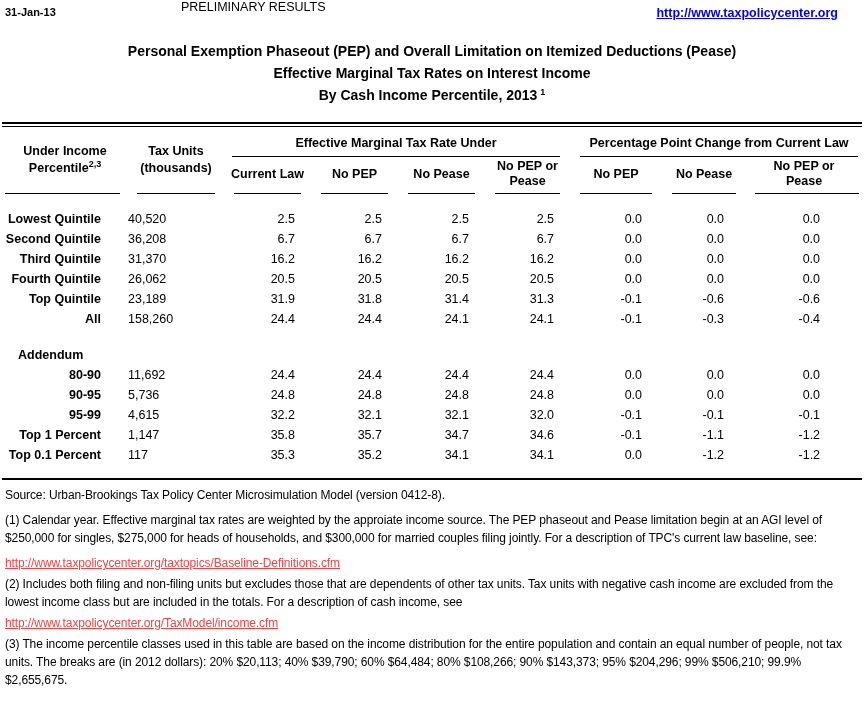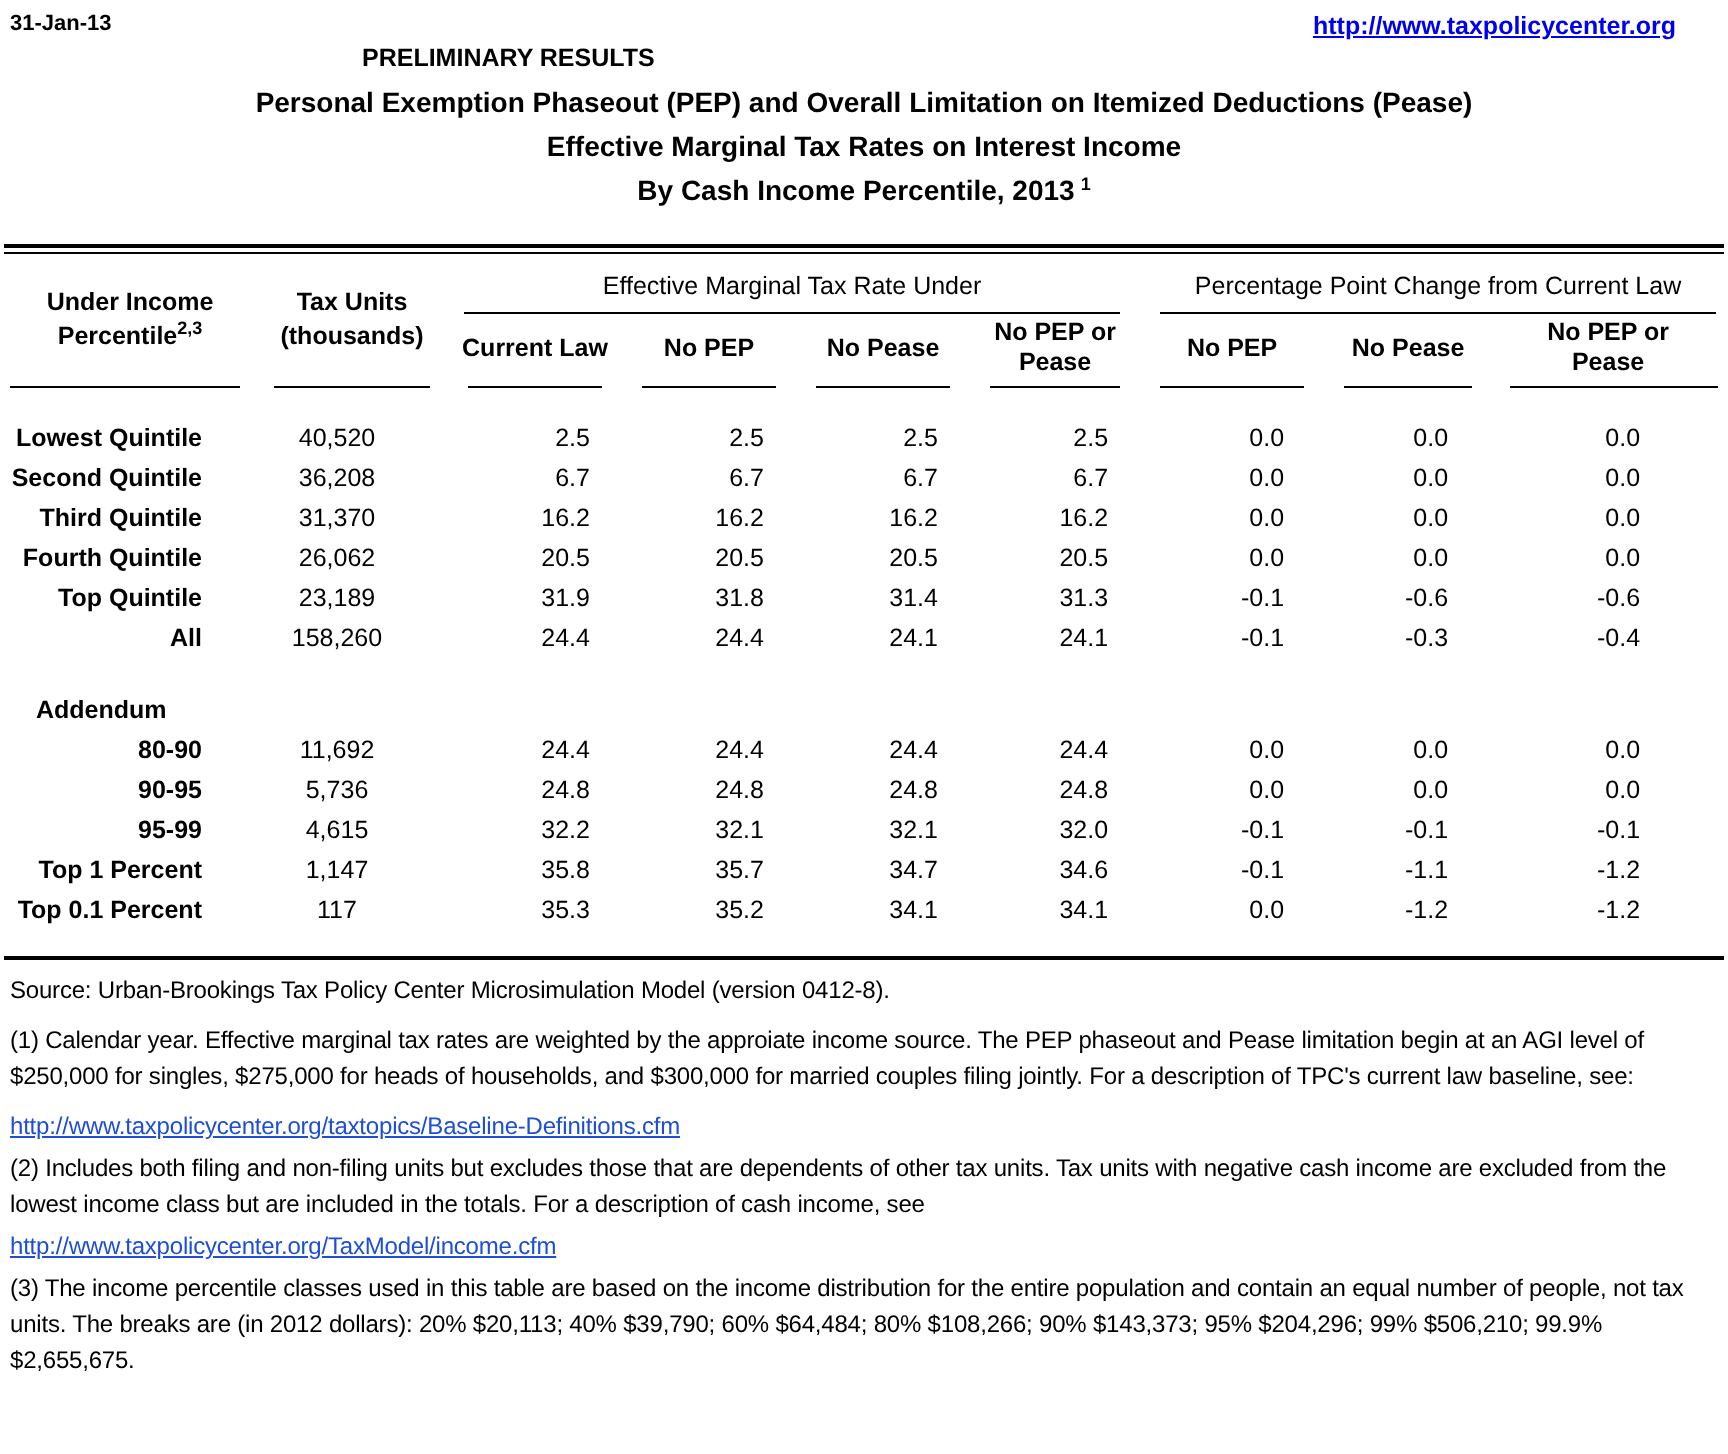--- a/index.html
+++ b/index.html
@@ -5,69 +5,69 @@
   html,body{margin:0;padding:0;}
   body{
     width:864px;height:727px;overflow:hidden;
     background:#fff;color:#000;
     font-family:"Liberation Sans", sans-serif;
     position:relative;
   }
   
   .topbar{position:relative;height:26px;}
   .topbar .date{position:absolute;left:5px;top:6px;font-size:11px;font-weight:bold;}
-  .topbar .prelim{position:absolute;left:136px;top:22px;font-size:12.5px;font-weight:bold;padding-left:45px;}
+  .topbar .prelim{position:absolute;left:136px;top:0;font-size:12.5px;font-weight:normal;padding-left:45px;}
   .topbar .sitelink{position:absolute;right:26px;top:6px;font-size:12.5px;font-weight:bold;
     color:#0000EE;text-decoration:underline;cursor:pointer;}
   
   .title-block{margin-top:14px;text-align:center;font-weight:bold;font-size:14px;line-height:22px;}
   sup{font-size:9px;vertical-align:baseline;position:relative;top:-5px;}
   .title-block sup{margin-left:3px;}
   
   .table-wrap{margin-top:14px;}
   .double-rule{width:860px;margin-left:2px;height:2px;
     border-top:2px solid #000;border-bottom:1.5px solid #000;}
   table{width:860px;margin-left:2px;border-collapse:collapse;table-layout:fixed;
     font-size:12.5px;line-height:20px;}
   th,td{padding:0;font-weight:normal;}
   tr.hdr1{height:30px;}
   tr.hdr2{height:36px;}
   th.rowspan-hd{font-weight:bold;text-align:center;vertical-align:middle;line-height:17px;}
   th.grp{vertical-align:top;}
-  .grp-underline{font-weight:normal;text-align:center;white-space:nowrap;
+  .grp-underline{font-weight:bold;text-align:center;white-space:nowrap;
     border-bottom:1.5px solid #000;padding:6px 0 3px 0;margin:0 10px 0 8px;}
   .grp-underline.g2{margin:0 4px 0 10px;}
   th.sub{font-weight:bold;text-align:center;vertical-align:middle;line-height:15px;padding:2px 6px 4px;}
   th.sub.h9{padding:2px 14px 4px;}
   tr.segs{height:4px;}
   tr.segs td{vertical-align:top;}
   .seg{border-top:1.5px solid #000;height:0;margin:0 10px;}
   td.s1 .seg{margin:0 8px 0 3px;}
   td.s2 .seg{margin:0 9px;}
   td.s9 .seg{margin:0 3px 0 9px;}
   tr.sp12{height:12px;} tr.sp16{height:16px;} tr.sp13{height:13px;}
   tr.data{height:20px;}
   td.lbl{font-weight:bold;text-align:right;padding-right:27px;white-space:nowrap;}
-  td.units{text-align:center;padding-right:15px;}
+  td.units{text-align:left;padding-right:15px;}
   td.num{text-align:right;}
   td.c3,td.c4,td.c5,td.c6{padding-right:16px;}
   td.c7{padding-right:20px;}
   td.c8{padding-right:22px;}
   td.c9{padding-right:42px;}
   td.addendum{font-weight:bold;text-align:left;padding-left:16px;margin-top:24px;}
   .bottom-rule{width:860px;margin-left:2px;border-top:2px solid #000;}
   
   .footnotes{margin:6px 4px 0 5px;font-size:12px;line-height:18px;letter-spacing:-0.1px;}
   .footnotes p{margin:0;}
   .fn-p1{margin-top:7px !important;}
   .fn-link1{margin-top:7px !important;}
   .fn-p2{margin-top:3px !important;}
   .fn-link2{margin-top:3px !important;}
   .fn-p3{margin-top:3px !important;}
-  .footnotes a{color:#1d4ed8;text-decoration:underline;cursor:pointer;}
+  .footnotes a{color:#ef4444;text-decoration:underline;cursor:pointer;}
 </style>
 </head>
 <body>
 
 <div class="topbar">
   <span class="date">31-Jan-13</span>
   <span class="prelim">PRELIMINARY RESULTS</span>
   <a class="sitelink">http://www.taxpolicycenter.org</a>
 </div>
 

